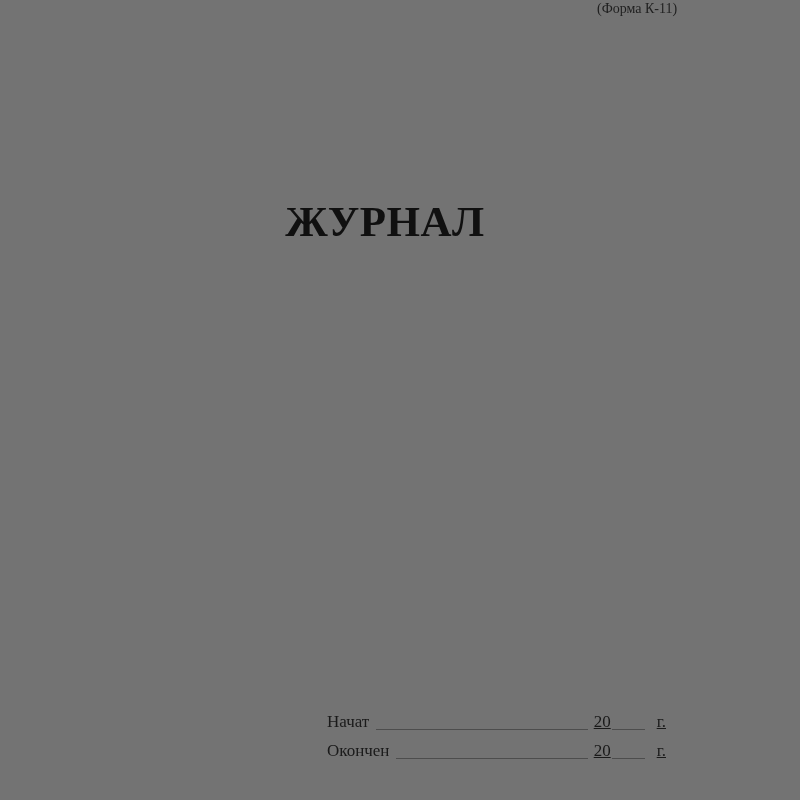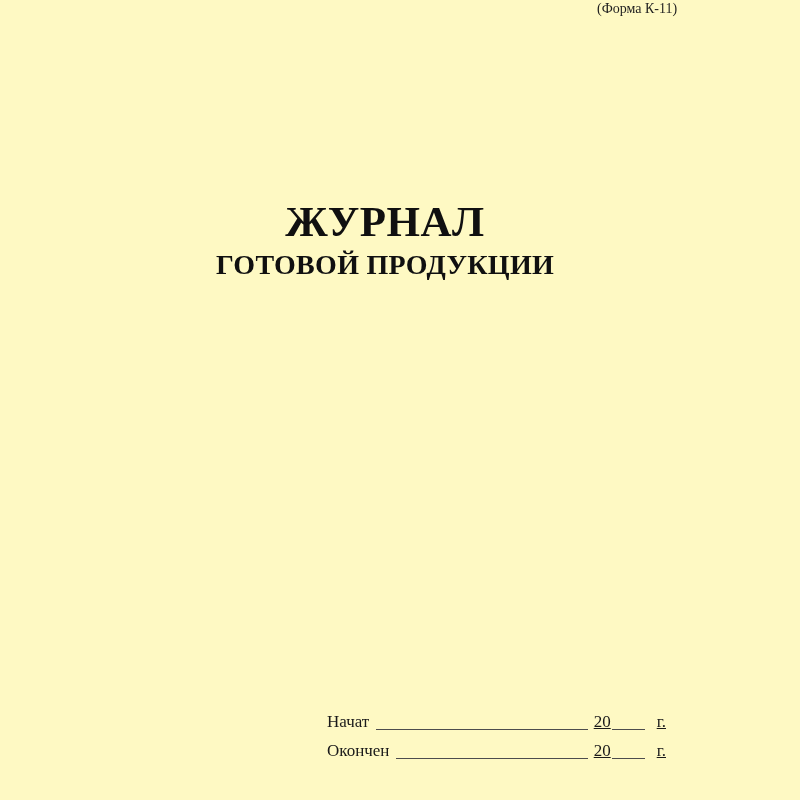--- a/index.html
+++ b/index.html
@@ -4,21 +4,21 @@
 <style>
   html, body {
     margin: 0;
     padding: 0;
     background: #ffffff;
   }
   .page {
     position: relative;
     width: 800px;
     height: 800px;
-    background: #fef9c3;
+    background: #737373;
     overflow: hidden;
     font-family: "Liberation Serif", "DejaVu Serif", serif;
     color: #1a1a1a;
   }
   .form-code {
     position: absolute;
     top: 0px;
     left: 597px;
     font-size: 14px;
     line-height: 18px;
@@ -89,21 +89,20 @@
 </style>
 </head>
 <body>
 
 <div class="page">
 
   <div class="form-code">(Форма К-11)</div>
 
   <div class="title-block">
     <div class="main-title">ЖУРНАЛ</div>
-    <div class="subtitle">ГОТОВОЙ ПРОДУКЦИИ</div>
   </div>
 
   <div class="footer-block">
 
     <div class="fill-row">
       <span class="fill-label">Начат</span>
       <span class="blank blank-long"></span>
       <span class="year-prefix">20</span>
       <span class="blank blank-short"></span>
       <span class="year-suffix">г.</span>

